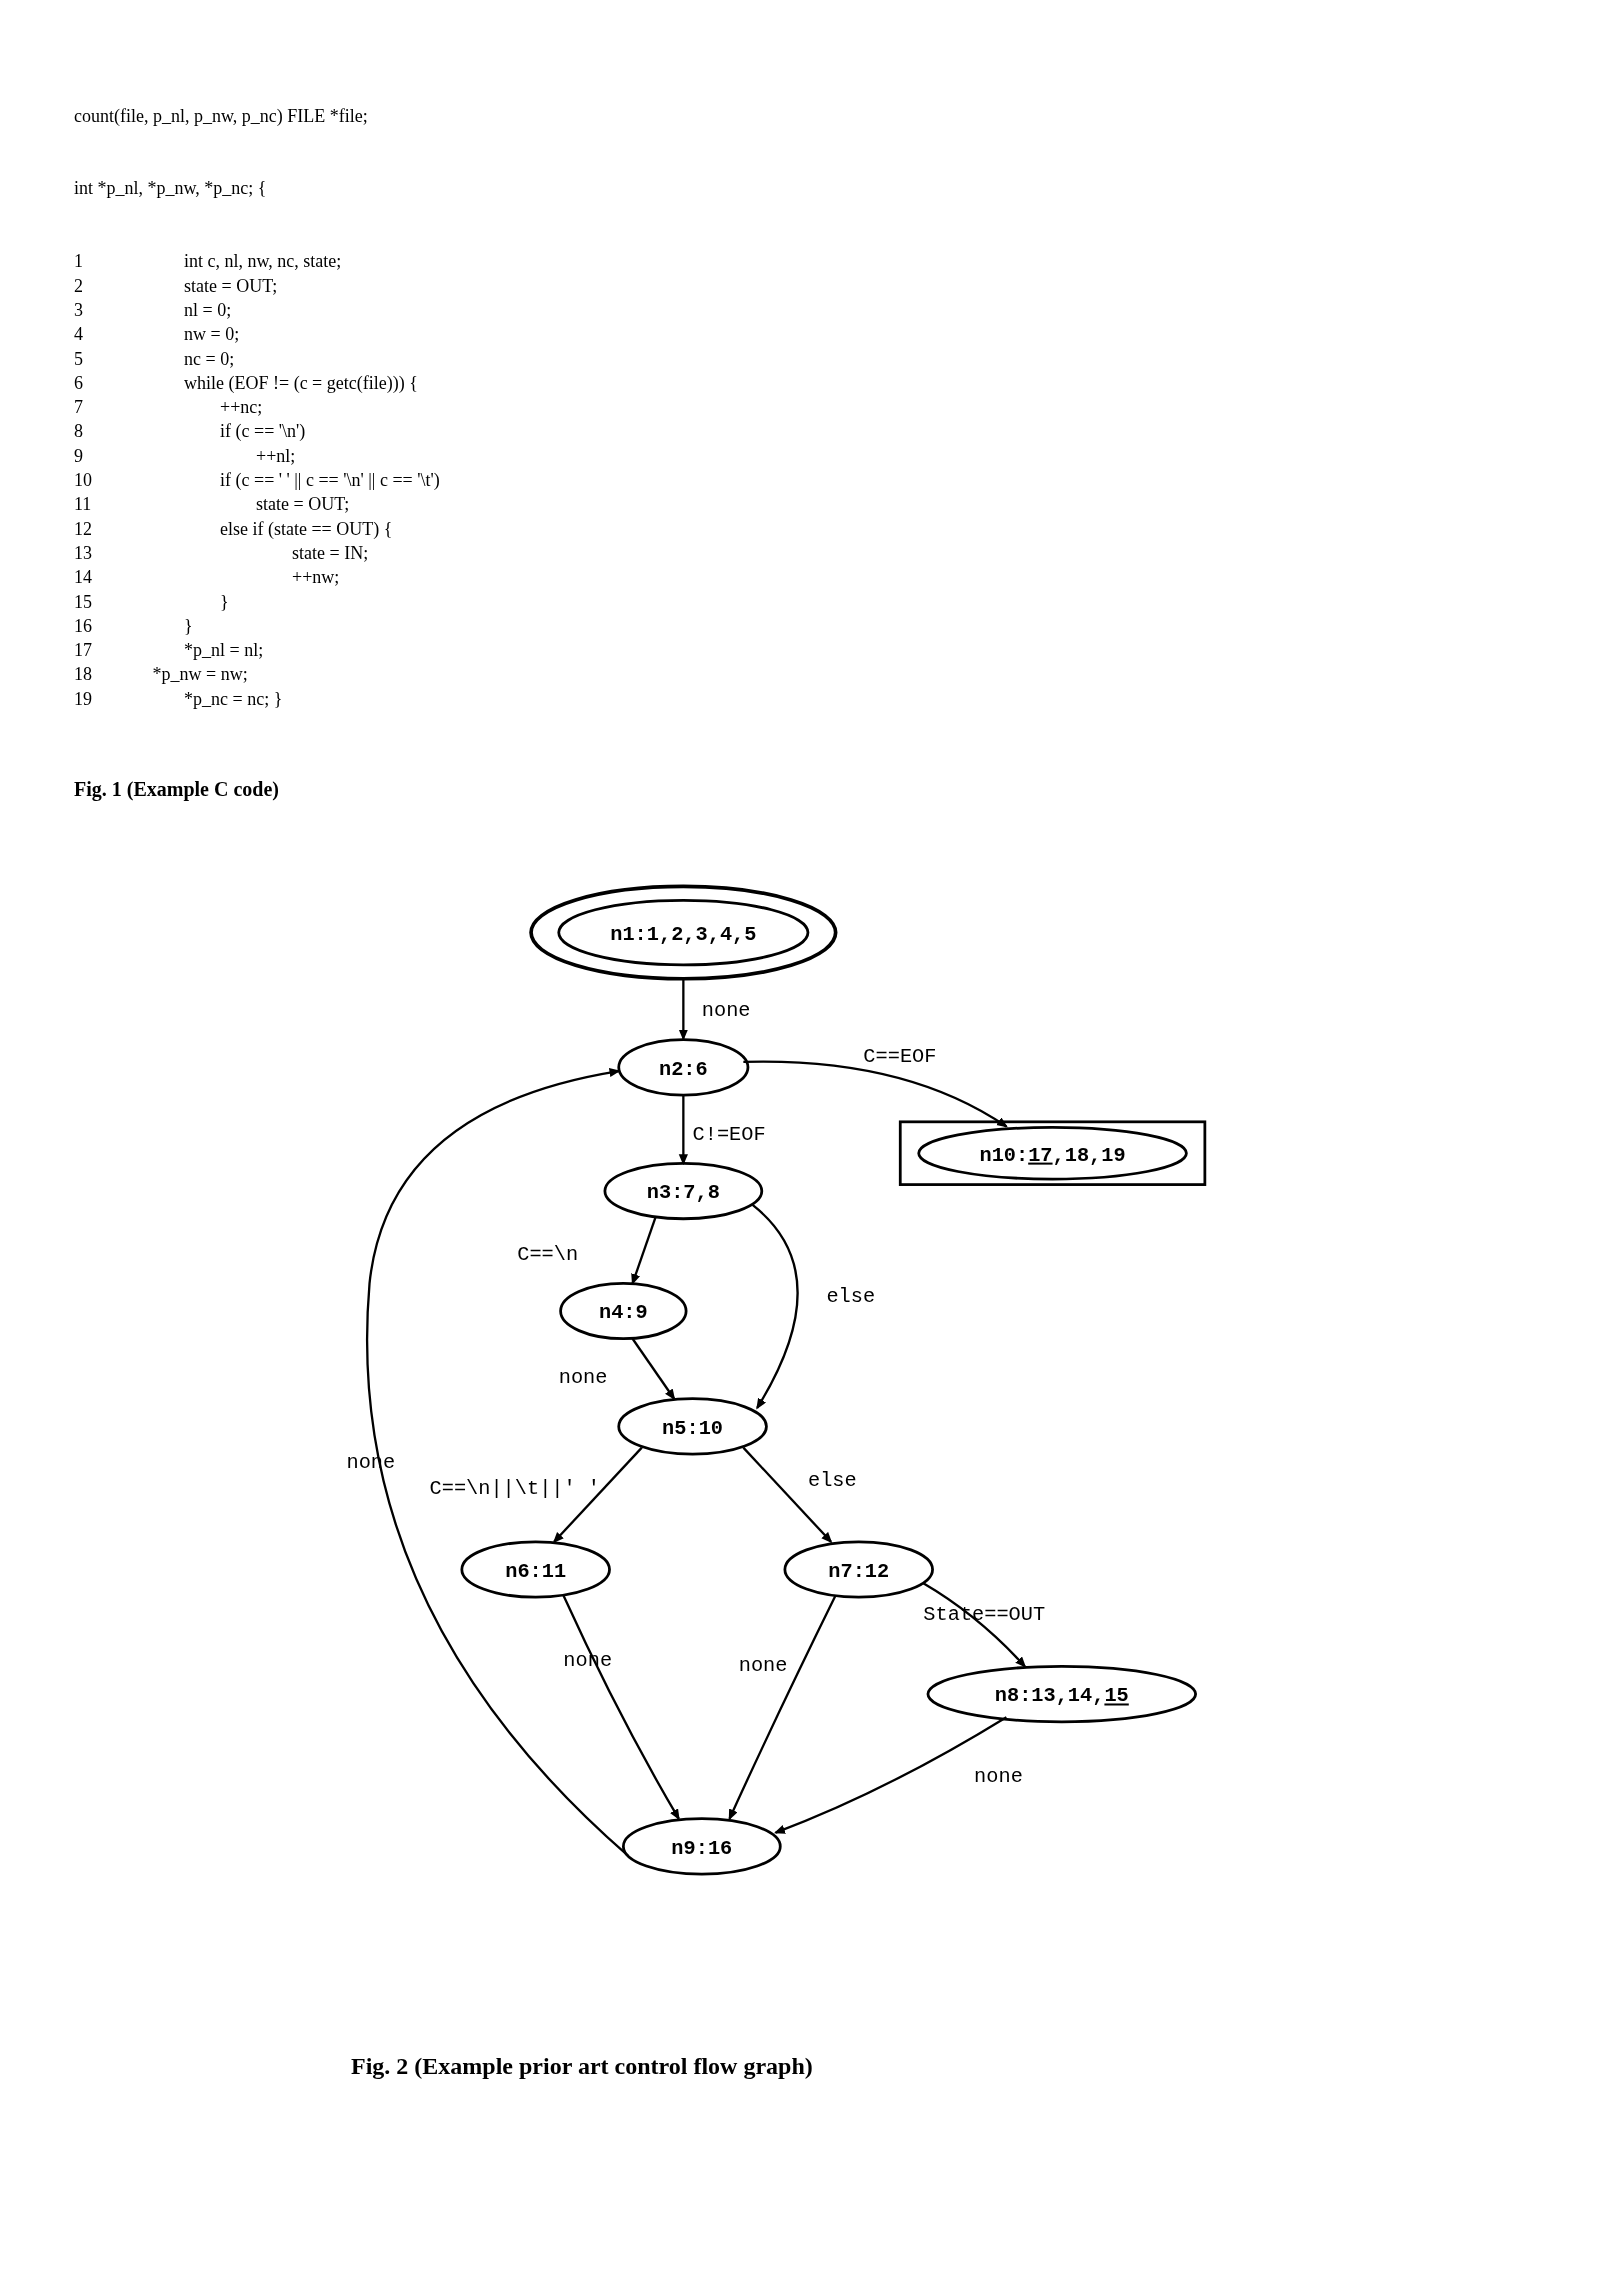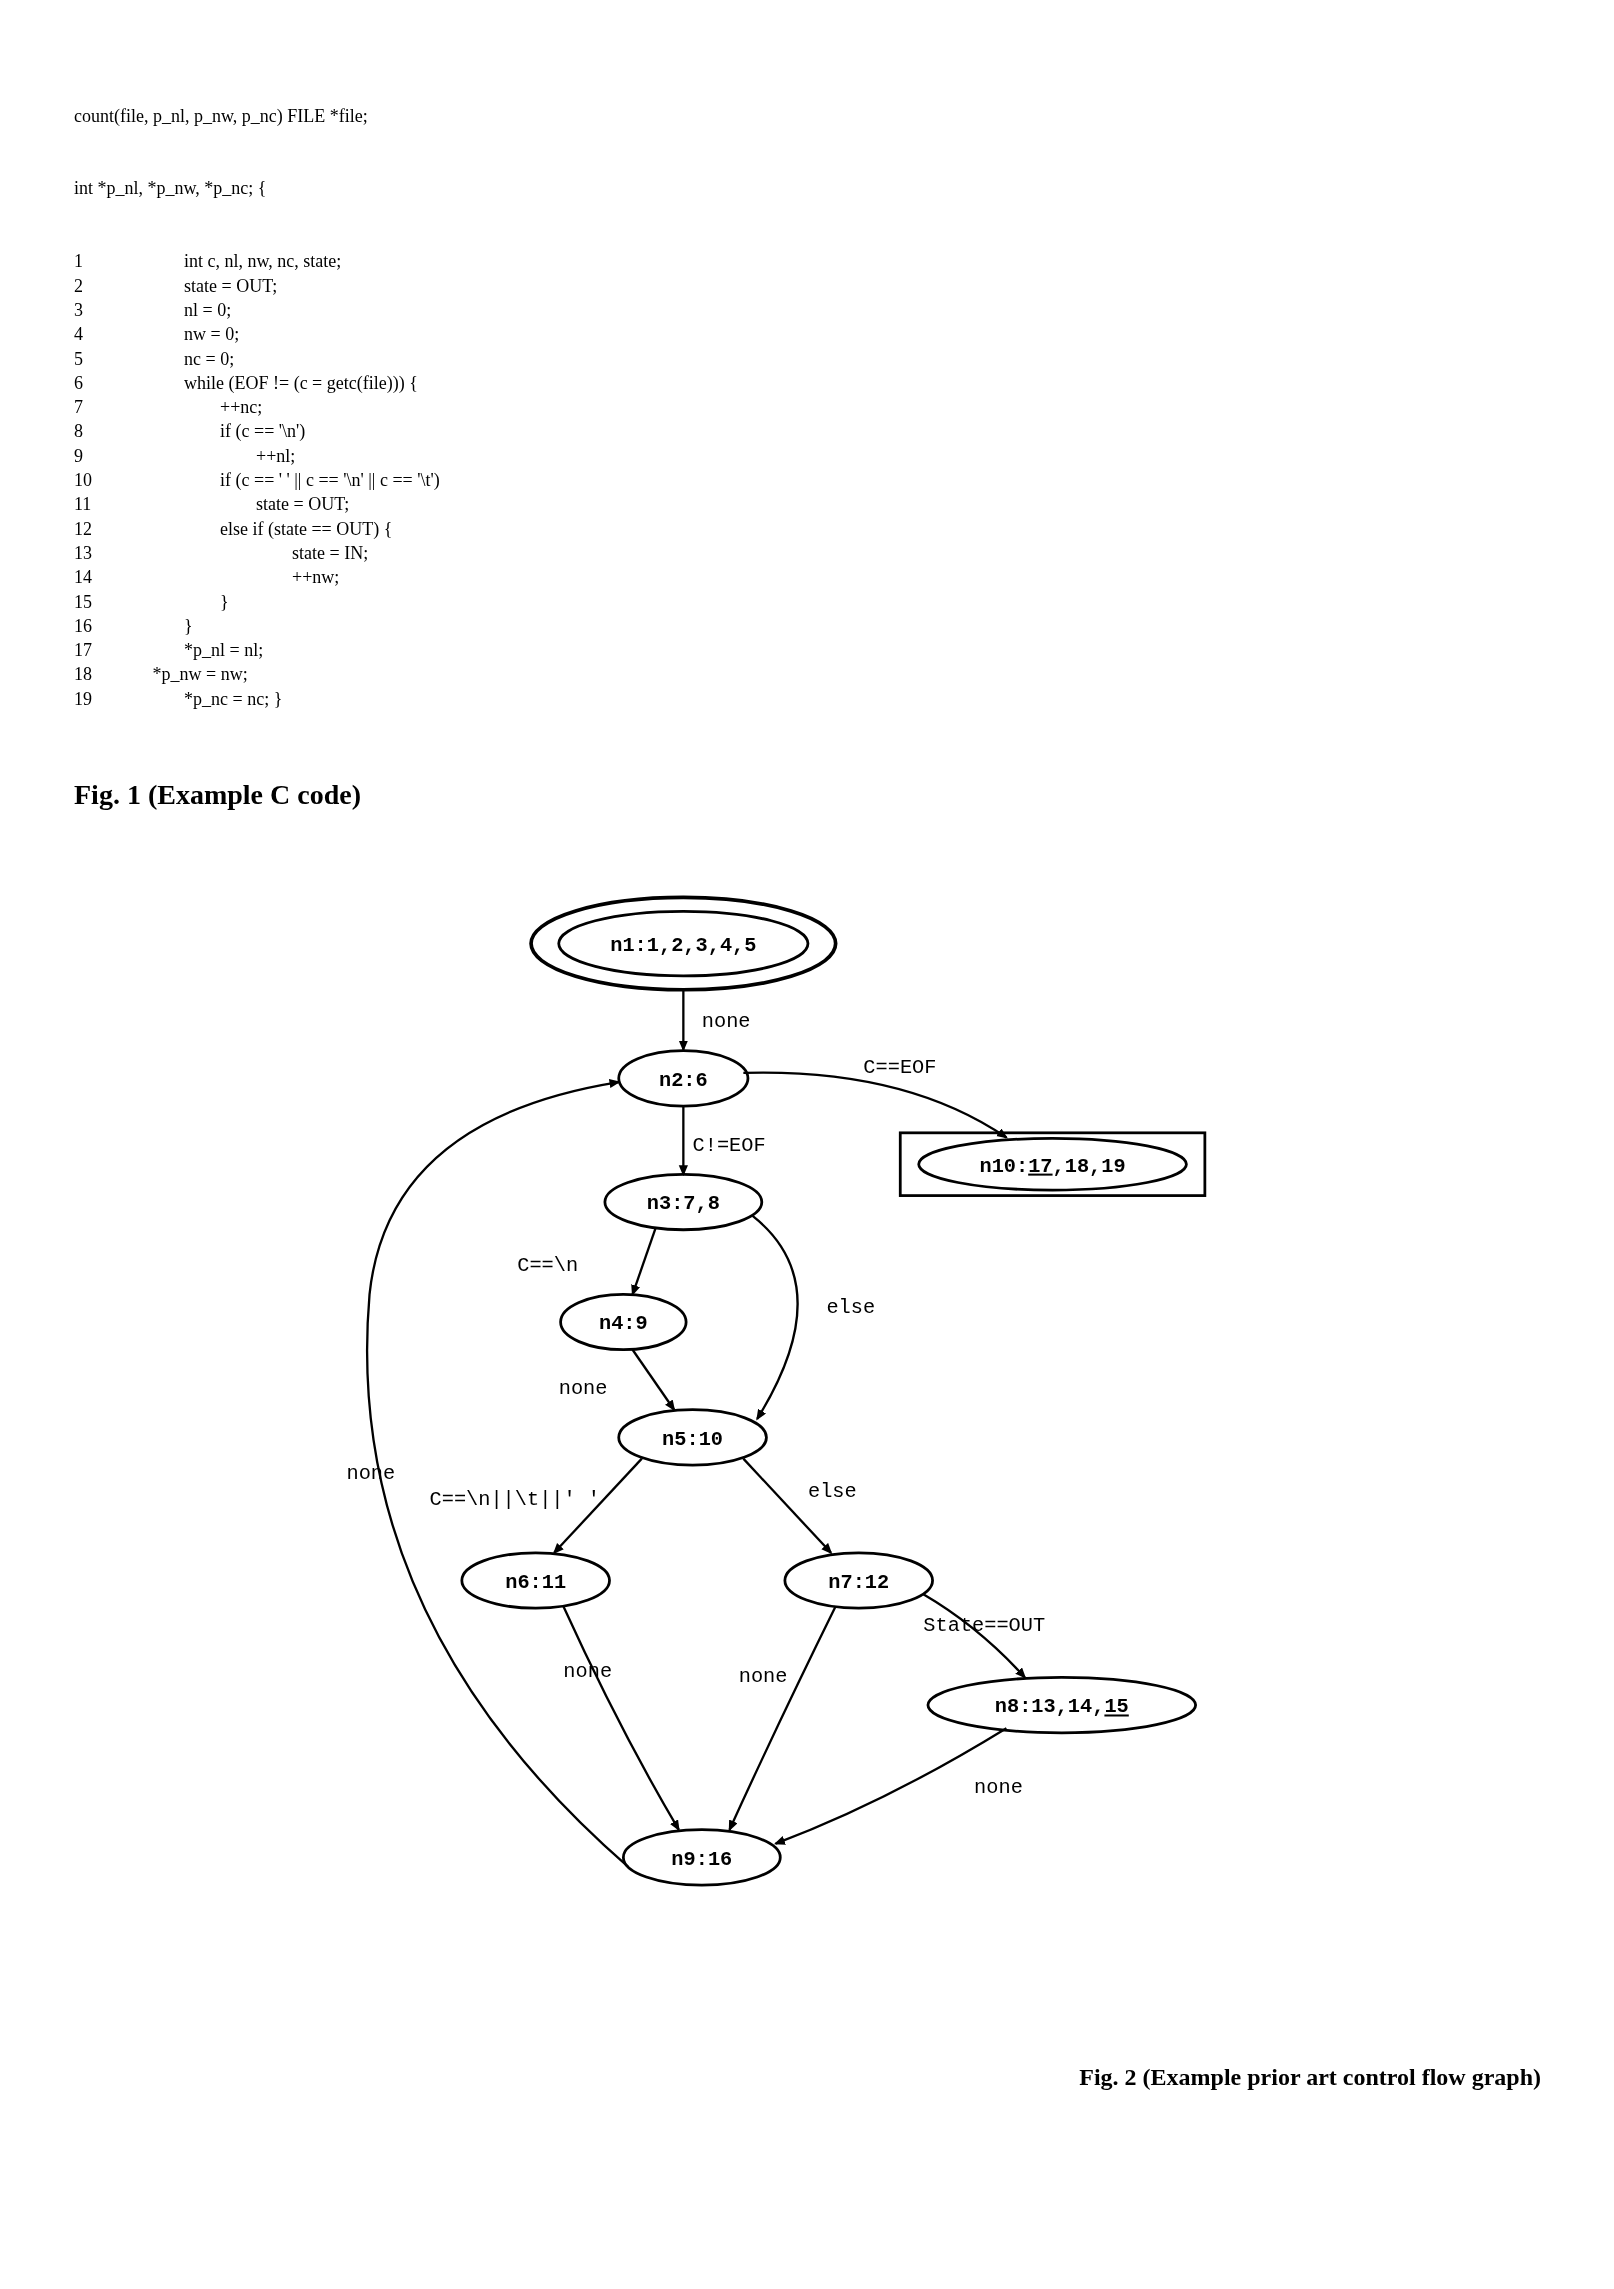--- a/index.html
+++ b/index.html
@@ -22,38 +22,38 @@
     }
     .code-line {
       display: flex;
     }
     .line-num {
       width: 74px;
       flex-shrink: 0;
     }
     .fig-caption {
       font-weight: bold;
-      font-size: 28px;
+      font-size: 20px;
       margin-top: 16.6px;
     }
     .graph-area {
       position: relative;
       width: 100%;
       height: 1163px;
       margin-top: 65px;
     }
     .graph-svg {
       position: absolute;
       top: 0;
       left: 0;
     }
     .fig2-caption {
       font-weight: bold;
       font-size: 24px;
-      text-align: right;
+      text-align: left;
       margin-top: 18.5px;
       margin-left: 277px;
     }
     .edge-label {
       font-family: "Courier New", monospace;
       font-size: 22px;
       fill: black;
     }
     .node-label {
       font-family: "Courier New", monospace;

